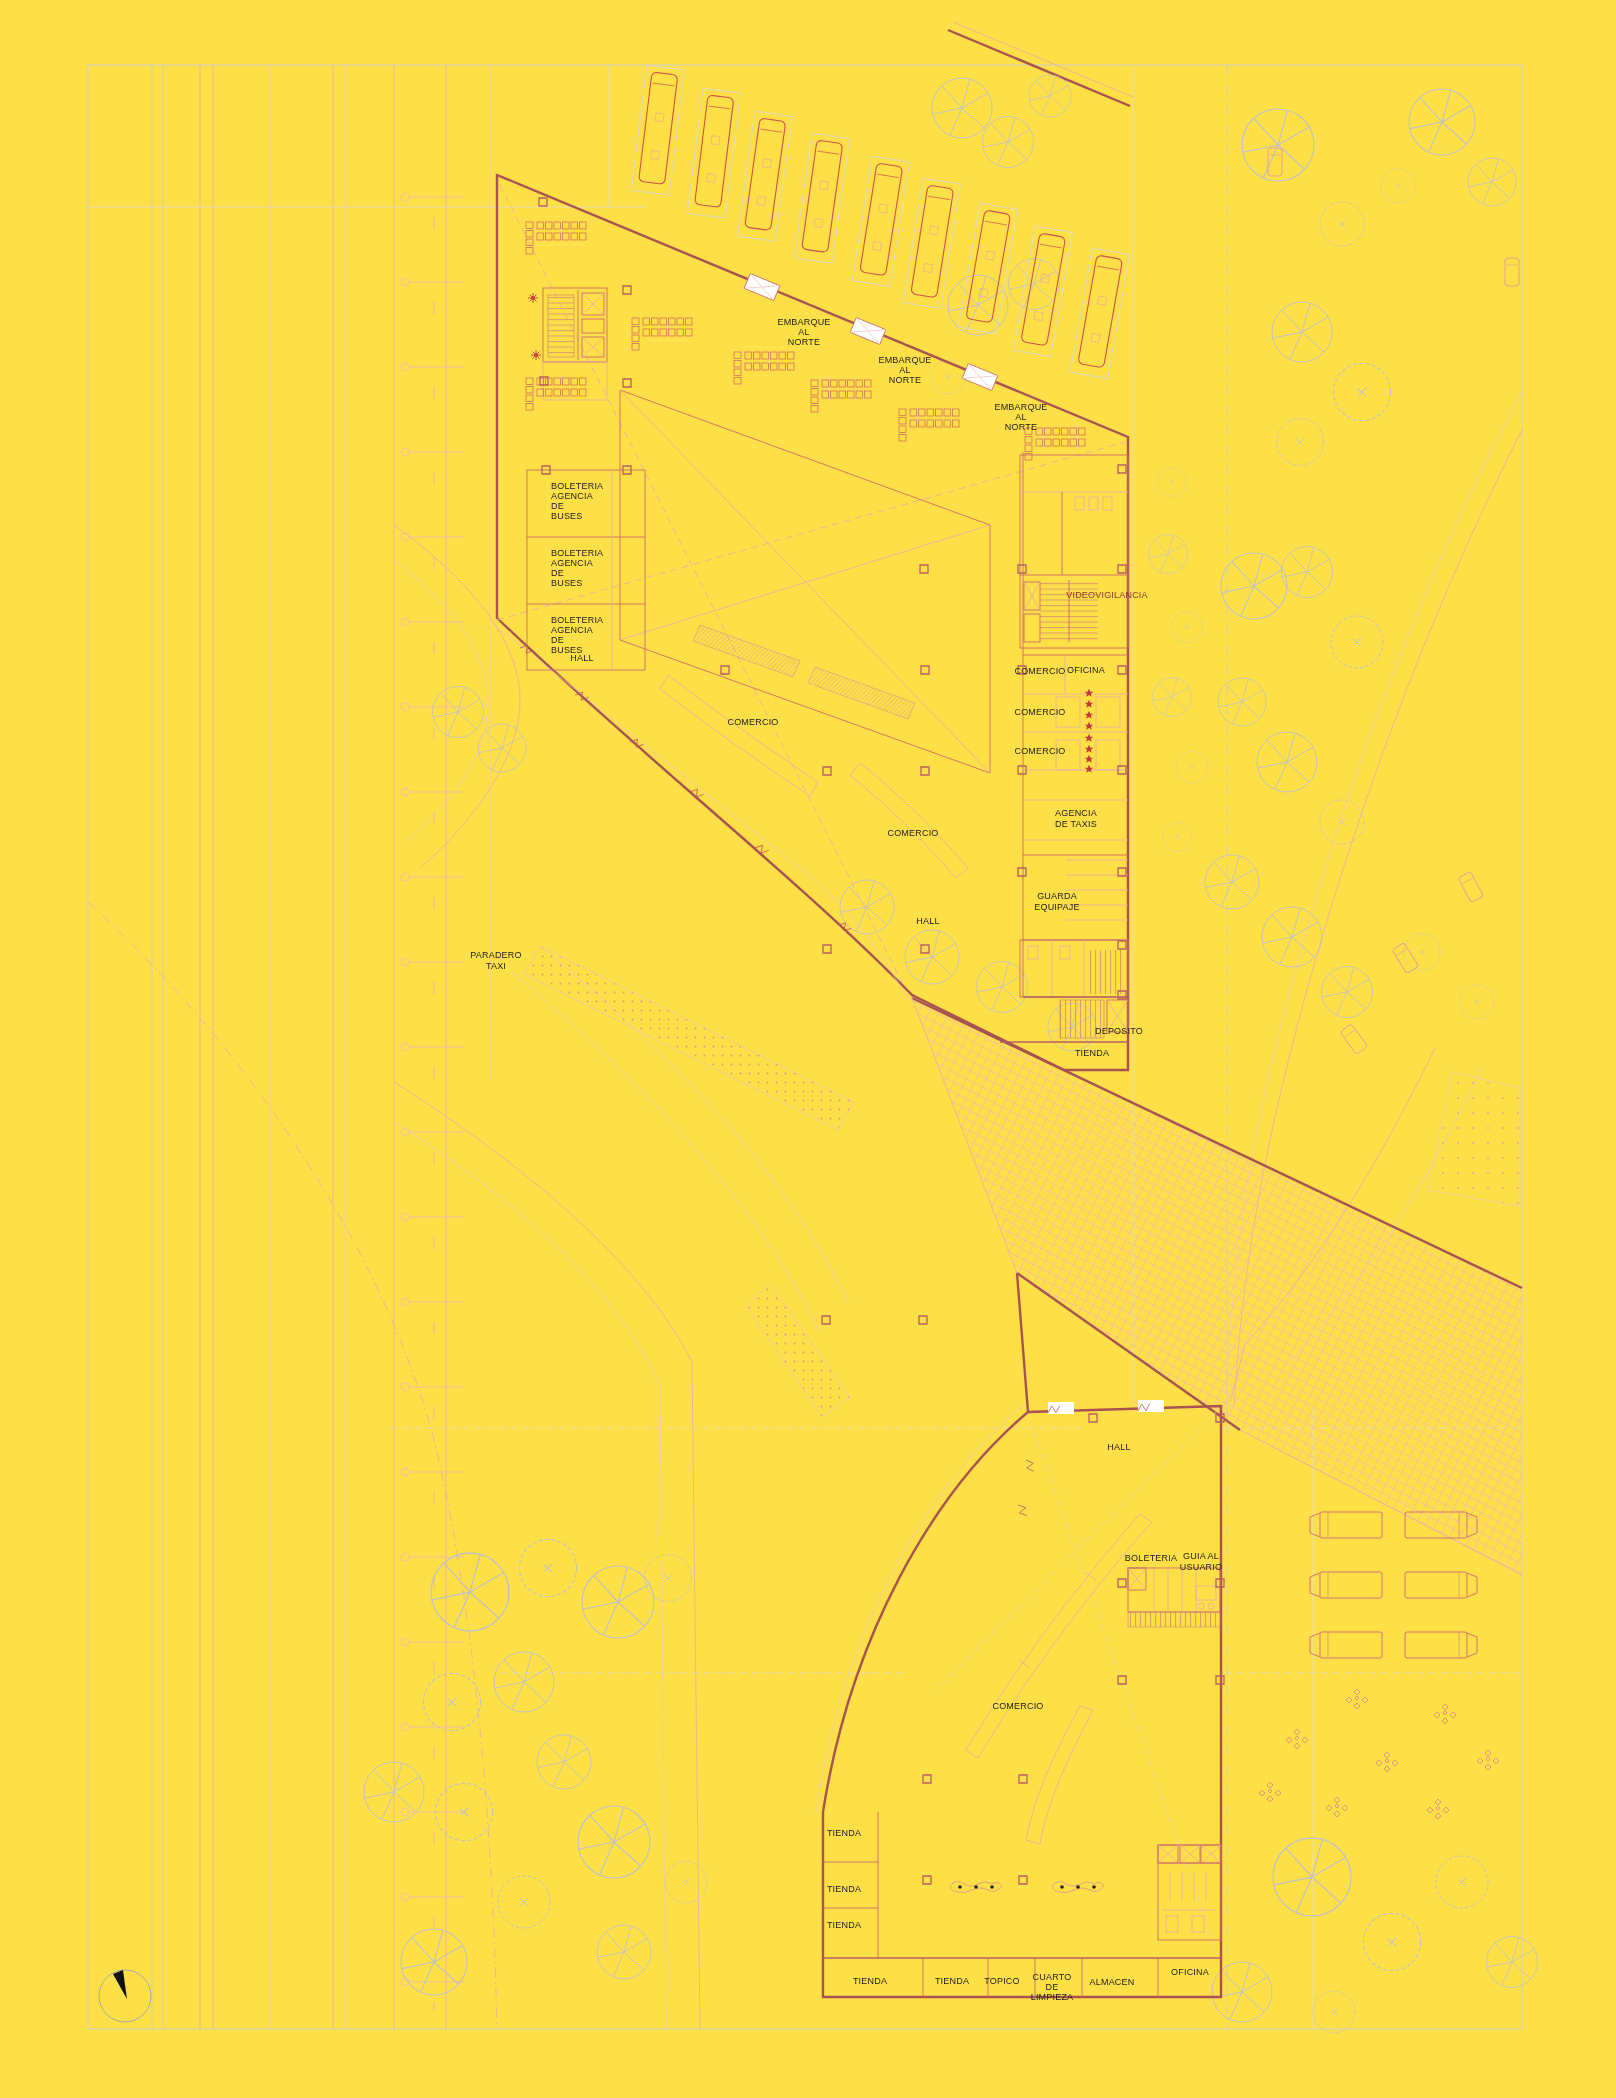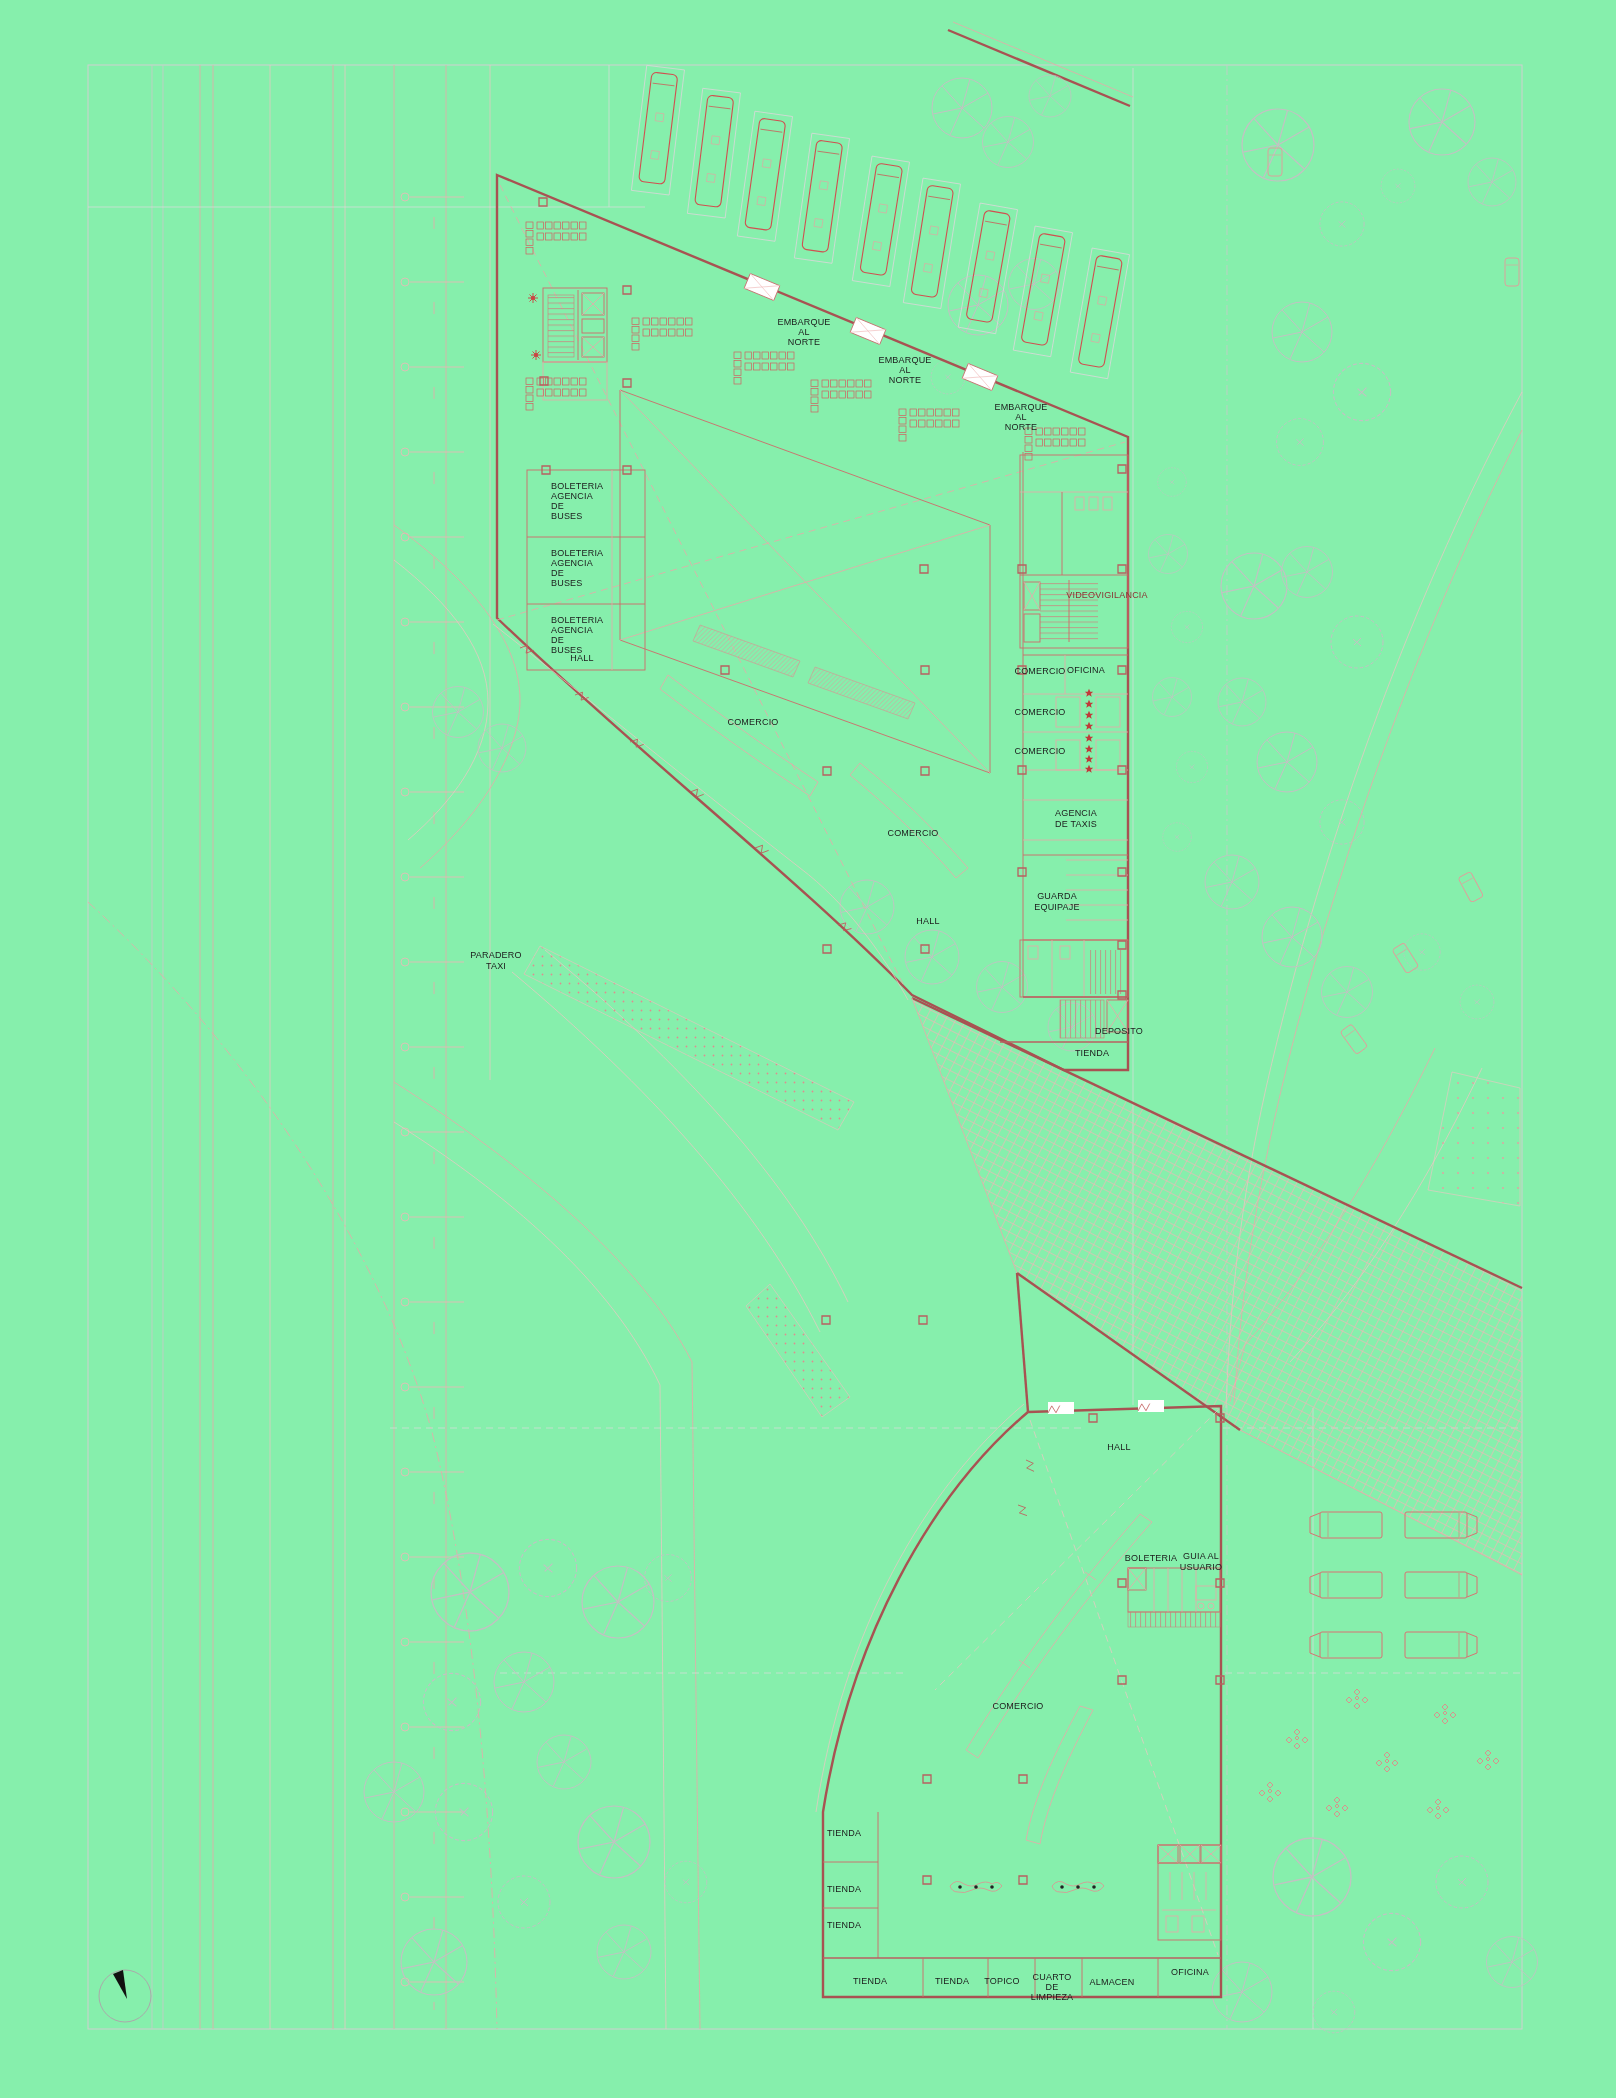--- a/index.html
+++ b/index.html
@@ -1,16 +1,16 @@
 <!DOCTYPE html>
 <html><head>
 <meta charset="utf-8">
 <style>
   html,body{margin:0;padding:0;background:#fff;}
-  .stage{width:1616px;height:2098px;position:relative;background:#86efac;font-family:"Liberation Sans",sans-serif;text-align:center;}
+  .stage{width:1616px;height:2098px;position:relative;background:#fde047;font-family:"Liberation Sans",sans-serif;text-align:center;}
   svg{display:block}
   .t{font:9px "Liberation Sans",sans-serif;fill:#1b1b1b;letter-spacing:.2px}
   .tm{text-anchor:middle}
   .tr{fill:#8a3434}
   .w{stroke:#a85252;stroke-width:2.4;fill:none}
   .w2{stroke:#b86060;stroke-width:1.3;fill:none}
   .r{stroke:#cf6a6a;stroke-width:.9;fill:none}
   .rl{stroke:#e9a8a8;stroke-width:.8;fill:none}
   .rf{stroke:#f2c4c4;stroke-width:.7;fill:none}
   .g{stroke:#c9c9c9;stroke-width:.8;fill:none}

